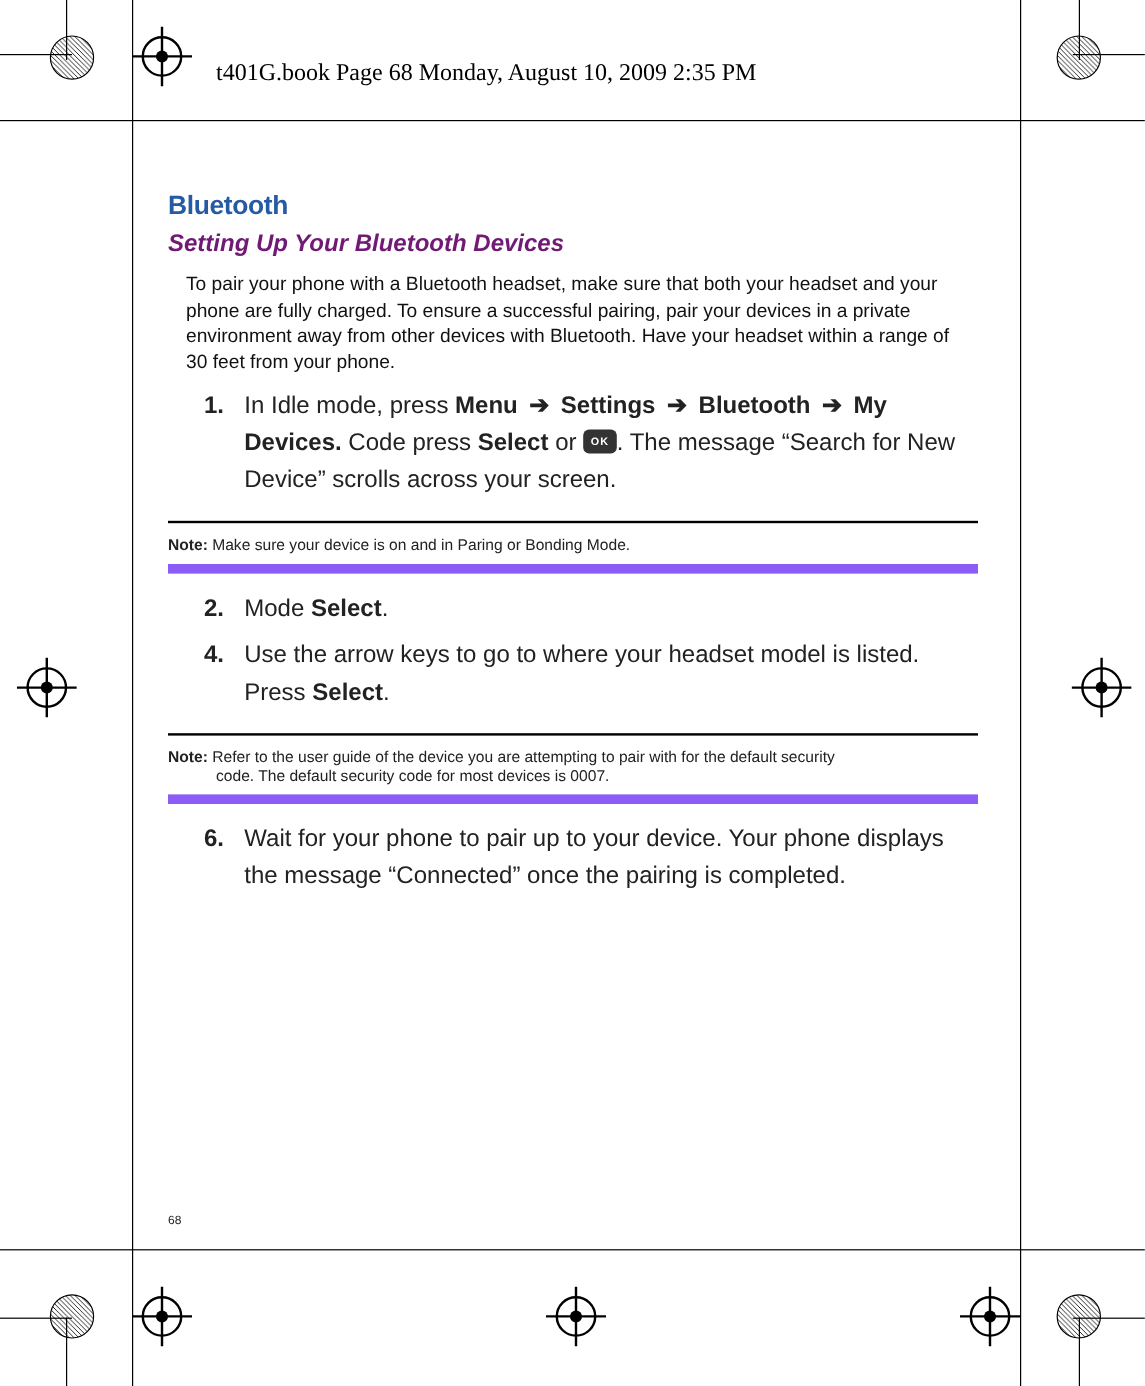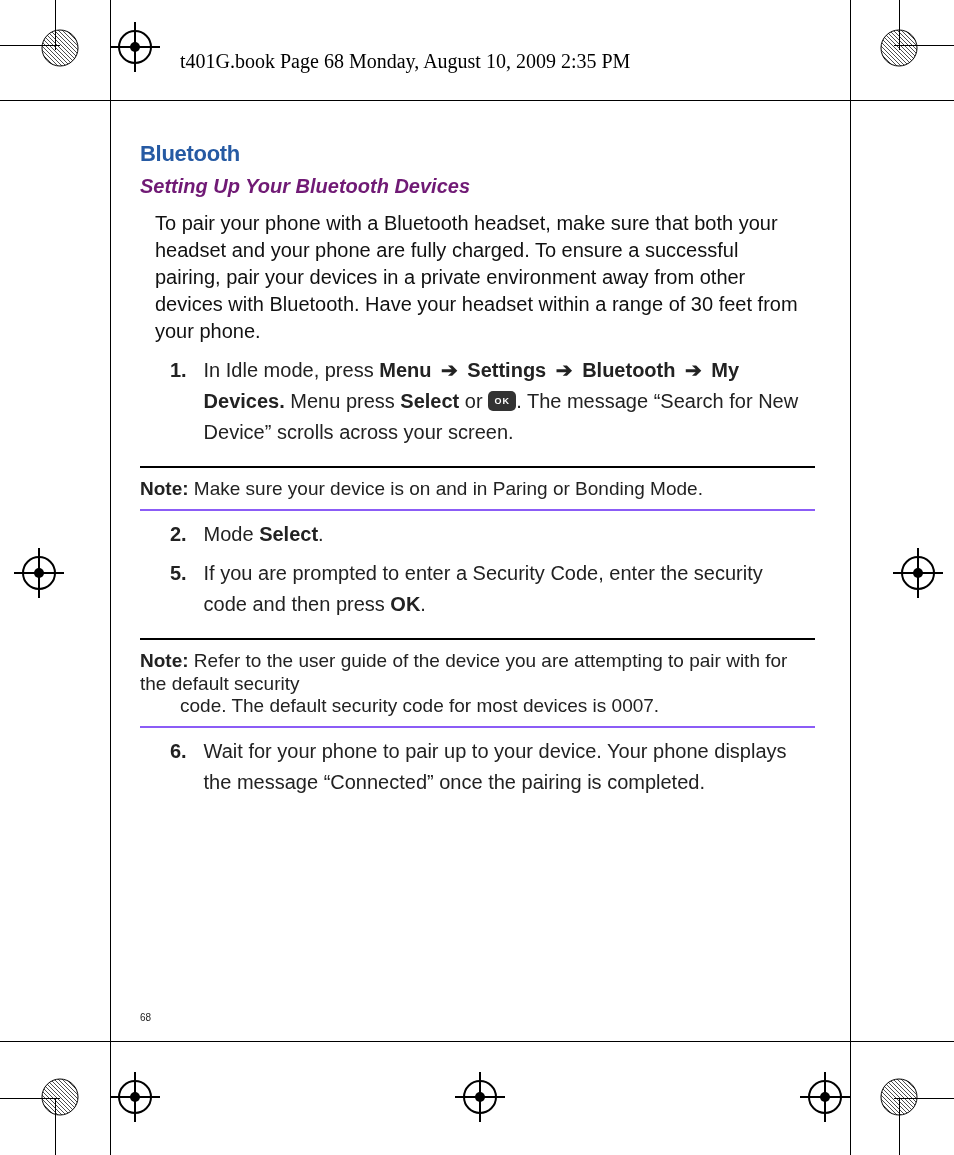--- a/index.html
+++ b/index.html
@@ -23,42 +23,42 @@
   .header-text {
     position: absolute;
     top: 50px;
     left: 180px;
     font-family: "Times New Roman", Times, serif;
     font-size: 20px;
     color: #000000;
   }
   .content {
     position: absolute;
-    top: 141px;
+    top: 158px;
     left: 140px;
     width: 675px;
   }
   .h1-blue {
     font-family: Arial, sans-serif;
     font-weight: 900;
     font-size: 22px;
     color: #265aa3;
     margin: 0 0 8px 0;
     letter-spacing: -0.3px;
   }
   .h2-blue {
     font-family: Arial, sans-serif;
     font-weight: 700;
     font-style: italic;
     font-size: 20px;
     color: #701a75;
     margin: 0 0 12px 0;
   }
   .body-p {
-    font-size: 20px;
+    font-size: 16px;
     line-height: 1.35;
     font-weight: 300;
     font-stretch: condensed;
     font-family: "Helvetica Neue", Helvetica, Arial, sans-serif;
     margin: 0 15px 10px 15px;
     color: #111;
   }
   .step-row {
     margin: 8px 10px 8px 30px;
     font-size: 20px;
@@ -91,24 +91,24 @@
     letter-spacing: 1px;
     text-align: center;
     line-height: 20px;
     vertical-align: middle;
     font-family: Arial, sans-serif;
     position: relative;
     top: -2px;
   }
   .note-block {
     border-top: 2px solid #000;
-    border-bottom: 2px solid #8b5cf6;
-    margin: 18px 0 2px 0;
+    border-bottom: 8px solid #8b5cf6;
+    margin: 18px 0 14px 0;
     padding: 10px 0 8px 0;
-    font-size: 19px;
+    font-size: 13px;
     font-family: "Helvetica Neue", Helvetica, Arial, sans-serif;
     font-weight: 300;
     line-height: 1.2;
   }
   .note-label { font-weight: 700; }
   .note-body { display: inline; }
   .note-indent { display: block; margin-left: 40px; }
   .page-num {
     position: absolute;
     left: 140px;
@@ -219,43 +219,43 @@
 
   <div class="step-row">
     <span class="step-num">1.</span>
     <span class="step-body">
       <span>In Idle mode, press </span><span class="b">Menu</span>
       <span class="arrow">➔</span>
       <span class="b">Settings</span>
       <span class="arrow">➔</span>
       <span class="b">Bluetooth</span>
       <span class="arrow">➔</span>
-      <span class="b">My Devices.</span><span> Menu press </span><span class="b">Select</span><span> or </span><span class="ok-btn">OK</span><span>. The message “Search for New Device” scrolls across your screen.</span>
+      <span class="b">My Devices.</span><span> Code press </span><span class="b">Select</span><span> or </span><span class="ok-btn">OK</span><span>. The message “Search for New Device” scrolls across your screen.</span>
     </span>
   </div>
 
   <div class="note-block">
     <span class="note-label">Note:</span><span class="note-body"> Make sure your device is on and in Paring or Bonding Mode.</span>
   </div>
 
   <div class="step-row">
     <span class="step-num">2.</span>
     <span class="step-body">
       <span>Mode </span><span class="b">Select</span><span>.</span>
     </span>
   </div>
 
 
-
-  <div class="step-row">
-    <span class="step-num">5.</span>
-    <span class="step-body">
-      <span>If you are prompted to enter a Security Code, enter the security code and then press </span><span class="b">OK</span><span>.</span>
-    </span>
-  </div>
+  <div class="step-row">
+    <span class="step-num">4.</span>
+    <span class="step-body">
+      <span>Use the arrow keys to go to where your headset model is listed. Press </span><span class="b">Select</span><span>.</span>
+    </span>
+  </div>
+
 
   <div class="note-block">
     <span class="note-label">Note:</span><span class="note-body"> Refer to the user guide of the device you are attempting to pair with for the default security</span>
     <span class="note-indent">code. The default security code for most devices is 0007.</span>
   </div>
 
   <div class="step-row">
     <span class="step-num">6.</span>
     <span class="step-body">
       <span>Wait for your phone to pair up to your device. Your phone displays the message “Connected” once the pairing is completed.</span>

